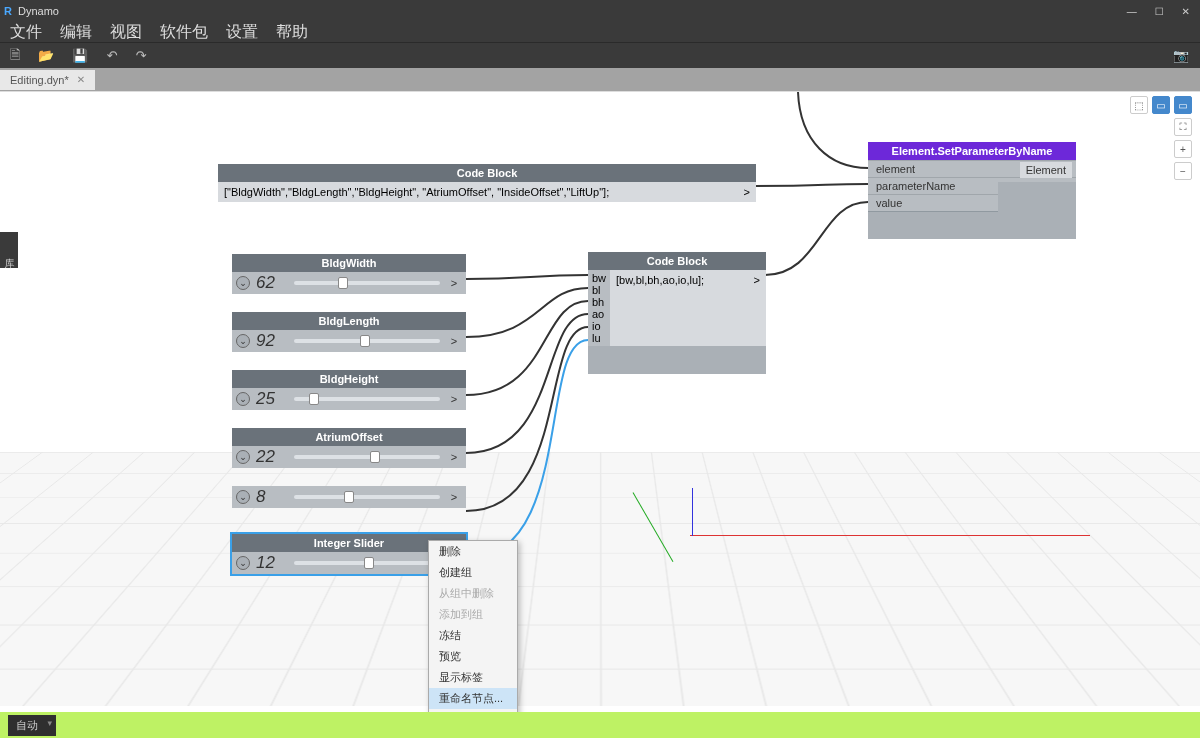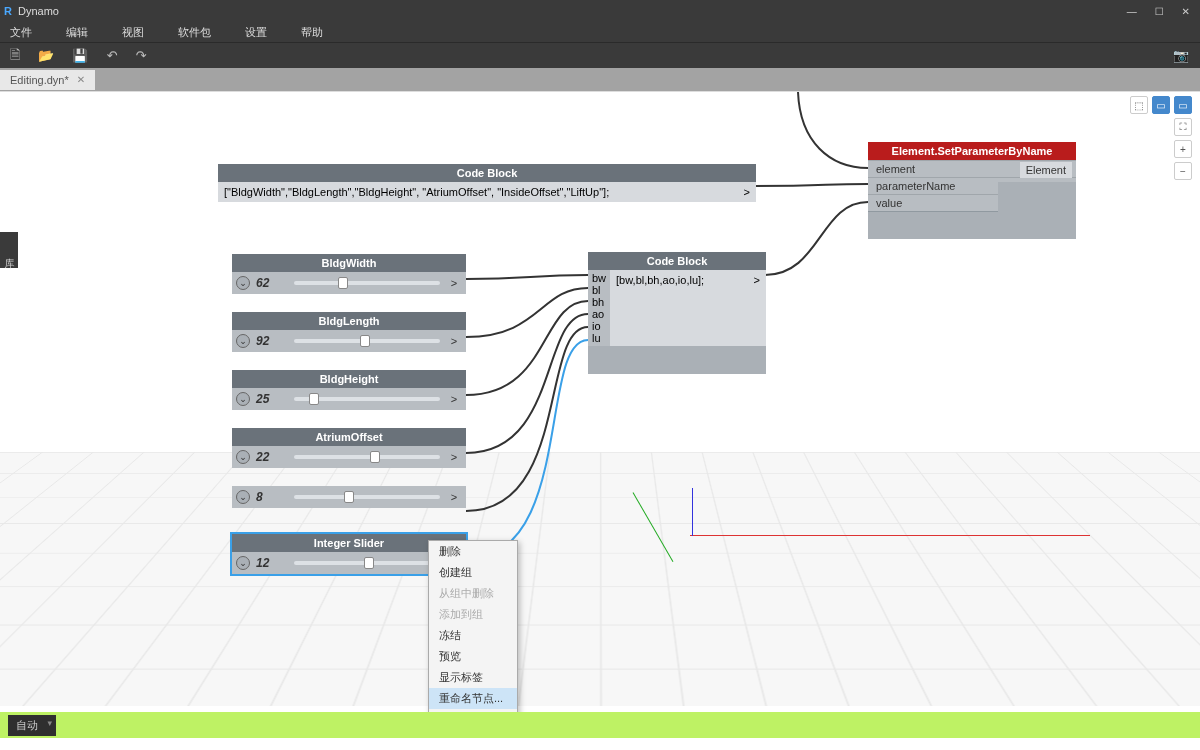--- a/index.html
+++ b/index.html
@@ -2,21 +2,21 @@
 <html><head>
 <meta charset="utf-8">
 <style>
 * { box-sizing: border-box; margin: 0; padding: 0; font-family: "Segoe UI", Arial, sans-serif; }
 body { width: 1200px; height: 750px; overflow: hidden; background: #fff; position: relative; }
 
 .title-bar { background: #3a3a3a; height: 22px; display: flex; align-items: center; color: #ddd; font-size: 11px; padding: 0 4px; }
 .title-bar .logo { margin-right: 6px; color: #4aa8ff; font-weight: bold; }
 .title-bar .win-btns { margin-left: auto; display: flex; gap: 18px; padding-right: 6px; color: #ccc; font-size: 10px; }
 
-.menu-bar { background: #3a3a3a; height: 20px; display: flex; align-items: center; gap: 34px; padding: 0 10px; color: #ddd; font-size: 11px; }
+.menu-bar { background: #3a3a3a; height: 20px; display: flex; align-items: center; gap: 18px; padding: 0 10px; color: #ddd; font-size: 16px; }
 
 .tool-bar { background: #3a3a3a; height: 26px; display: flex; align-items: center; gap: 18px; padding: 0 10px; border-top: 1px solid #2a2a2a; }
 .tool-bar .ic { color: #bbb; font-size: 13px; }
 .tool-bar .cam { margin-left: auto; }
 
 .tab-bar { background: #a3a3a3; height: 24px; display: flex; align-items: center; border-bottom: 1px solid #ddd; font-size: 11px; }
 .tab { padding: 4px 10px; background: #e8e8e8; display: flex; align-items: center; gap: 8px; color: #555; }
 .tab .close { color: #888; font-size: 10px; }
 
 .canvas { position: relative; width: 1200px; height: 620px; background: #fff; overflow: hidden; }
@@ -28,32 +28,32 @@
 .rt-btn { width: 18px; height: 18px; background: #fff; border: 1px solid #ccc; border-radius: 2px; font-size: 10px; display:flex; align-items:center; justify-content:center; color:#555; }
 .rt-btn.active { background: #48c; color: #fff; border-color:#48c; }
 
 
 svg.wires { position: absolute; left:0; top:0; width:1200px; height:620px; pointer-events:none; }
 
 .slider { position: absolute; width: 234px; }
 .slider .hdr { background: #6a727a; color: #fff; font-size: 11px; font-weight:bold; padding: 3px 6px; text-align: center; }
 .slider .row { background: #b8bdc2; display: flex; align-items: center; gap: 6px; padding: 2px 4px; height: 22px; }
 .slider .expand { width: 14px; height: 14px; border: 1px solid #666; border-radius: 8px; display:flex; align-items:center; justify-content:center; font-size:9px; color:#333; background:#aab0b6; }
-.slider .val { width: 32px; font-style: italic; font-size: 12px; color:#333;font-weight:bold; }
+.slider .val { width: 32px; font-style: italic; font-size: 17px; color:#333; }
 .slider .track { flex: 1; height: 4px; background: #dde1e5; position: relative; border-radius: 2px; }
 .slider .thumb { position: absolute; top: -4px; width: 10px; height: 12px; background: #fff; border:1px solid #888; border-radius:2px; }
 .slider .out { width: 16px; font-size: 11px; text-align:center; color:#333; }
 .slider.sel { outline: 2px solid #3aa0e8; }
 
 .codeblock { position:absolute; }
 .codeblock .hdr { background:#6a727a; color:#fff; font-size:11px; font-weight:bold; text-align:center; padding:3px 6px; }
 .codeblock .cb-body { background:#d7dade; padding:4px 6px; font-family: Consolas, monospace; font-size:11px; display:flex; align-items:center; }
 
 .param-node { position:absolute; }
-.param-node .hdr { background:#b91c1c; color:#fff; font-size:11px; font-weight:bold; text-align:center; padding:3px 6px; }
+.param-node .hdr { background:#6d28d9; color:#fff; font-size:11px; font-weight:bold; text-align:center; padding:3px 6px; }
 .param-node .prow { background:#b8bdc2; display:flex; align-items:center; padding:2px 8px; font-size:11px; color:#333; border-top:1px solid #a0a6ab; }
 .param-node .prow .chev { margin-left:auto; font-size:10px; color:#555; }
 .param-node .foot { background:#aab0b6; height:28px;border-top:1px solid #9099a0; text-align:right; font-size:9px; padding:0 4px; color:#555;}
 .param-node .bodywrap { position: relative; }
 
 
 .ctx { position:absolute; background:#f4f4f4; border:1px solid #aaa; box-shadow:2px 2px 6px rgba(0,0,0,0.25); font-size:11px; min-width: 90px; }
 .ctx .it { padding: 3px 10px; color:#333; }
 .ctx .it.dis { color:#aaa; }
 .ctx .it.hov { background:#cde4f7; }

